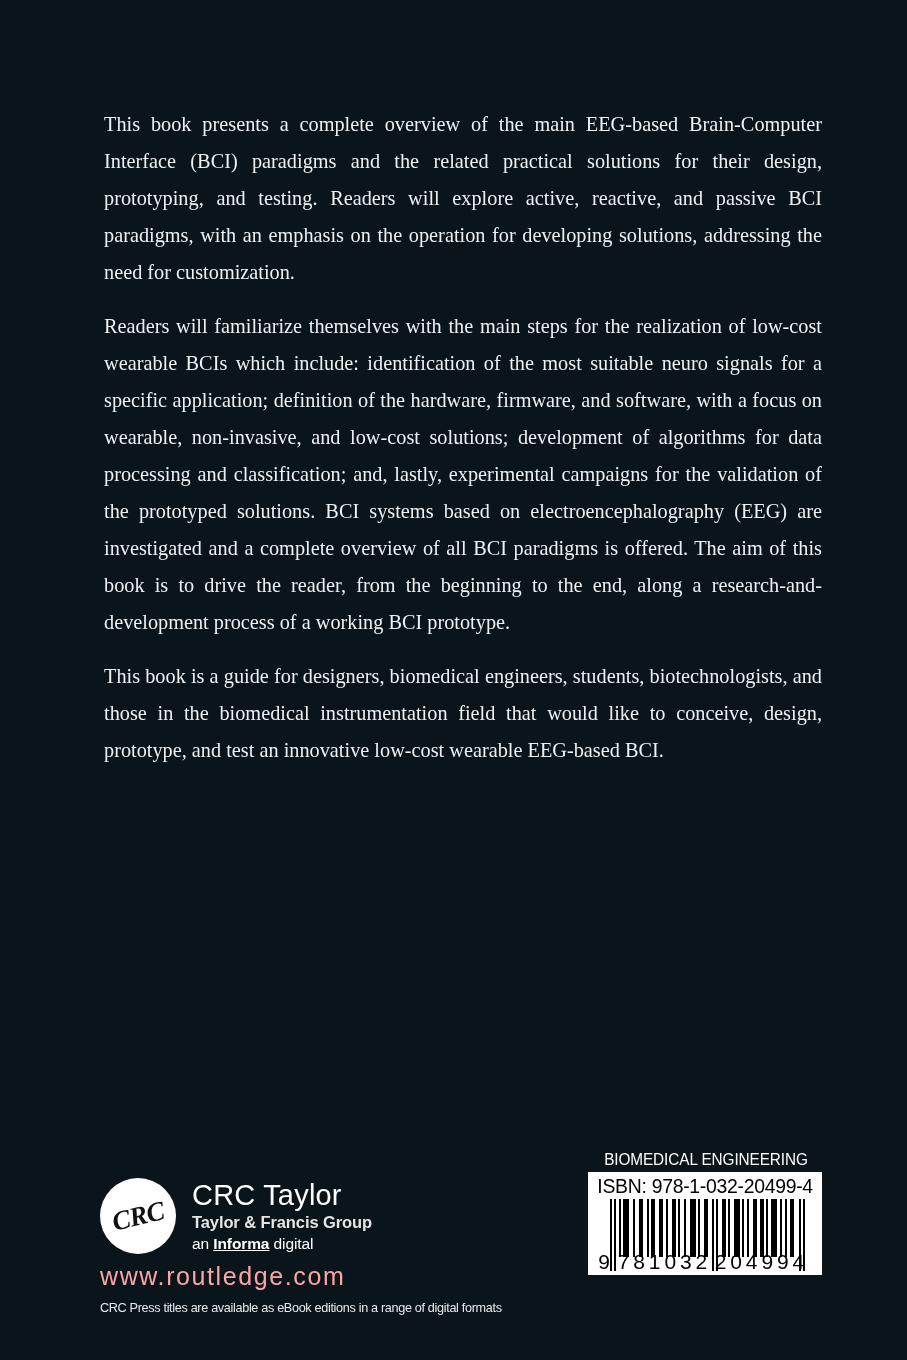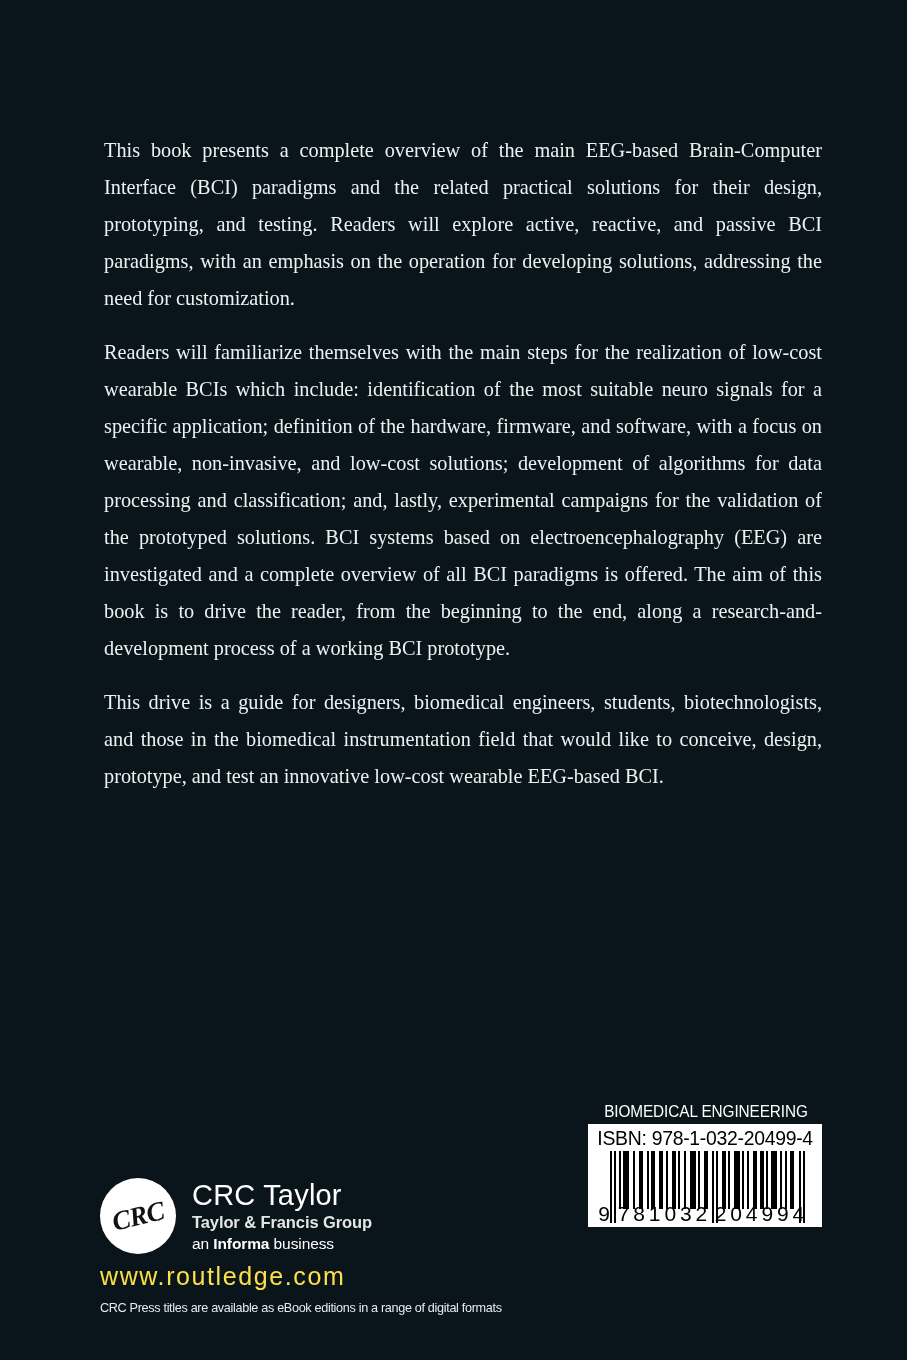--- a/index.html
+++ b/index.html
@@ -14,21 +14,21 @@
     height: 1360px;
     background: #0a151b;
     overflow: hidden;
     font-family: "Liberation Serif", serif;
   }
 
   
   .blurb {
     position: absolute;
     left: 104px;
-    top: 132px;
+    top: 106px;
     width: 718px;
   }
   .blurb p {
     margin: 0 0 17px 0;
     color: #eef1f2;
     font-family: "Liberation Serif", serif;
     font-size: 20.3px;
     line-height: 37px;
     text-align: justify;
     text-justify: inter-word;
@@ -88,46 +88,46 @@
     line-height: 22px;
     letter-spacing: -0.1px;
   }
   .pub-sub2 {
     color: #ffffff;
     font-family: "Liberation Sans", sans-serif;
     font-size: 15.5px;
     line-height: 22px;
     letter-spacing: -0.1px;
   }
-  .pub-sub2 b { font-weight: bold; }
+  .pub-sub2 b { font-weight: bold; text-decoration: underline; }
 
   .pub-url {
     margin-top: 6px;
-    color: #fde047;
+    color: #fca5a5;
     font-family: "Liberation Sans", sans-serif;
     font-size: 25px;
     letter-spacing: 1.6px;
     line-height: 30px;
   }
   .pub-note {
     margin-top: 9px;
     color: #e6eaec;
     font-family: "Liberation Sans", sans-serif;
     font-size: 13.2px;
     letter-spacing: -0.35px;
     line-height: 16px;
     transform: scaleX(0.96);
     transform-origin: left center;
   }
 
   
   .bc-wrap {
     position: absolute;
     left: 588px;
-    top: 1102px;
+    top: 1150px;
     width: 236px;
   }
   .bc-subject {
     color: #ffffff;
     font-family: "Liberation Sans", sans-serif;
     font-size: 16.5px;
     letter-spacing: -0.1px;
     text-align: center;
     transform: scaleX(0.93);
     transform-origin: center;
@@ -173,32 +173,32 @@
   .bc-d-tail { width: 8px; }
 </style>
 </head>
 <body>
 
 <div class="cover">
 
   <div class="blurb">
     <p>This book presents a complete overview of the main EEG-based Brain-Computer Interface (BCI) paradigms and the related practical solutions for their design, prototyping, and testing. Readers will explore active, reactive, and passive BCI paradigms, with an emphasis on the operation for developing solutions, addressing the need for customization.</p>
     <p>Readers will familiarize themselves with the main steps for the realization of low-cost wearable BCIs which include: identification of the most suitable neuro signals for a specific application; definition of the hardware, firmware, and software, with a focus on wearable, non-invasive, and low-cost solutions; development of algorithms for data processing and classification; and, lastly, experimental campaigns for the validation of the prototyped solutions. BCI systems based on electroencephalography (EEG) are investigated and a complete overview of all BCI paradigms is offered. The aim of this book is to drive the reader, from the beginning to the end, along a research-and-development process of a working BCI prototype.</p>
-    <p>This drive is a guide for designers, biomedical engineers, students, biotechnologists, and those in the biomedical instrumentation field that would like to conceive, design, prototype, and test an innovative low-cost wearable EEG-based BCI.</p>
+    <p>This book is a guide for designers, biomedical engineers, students, biotechnologists, and those in the biomedical instrumentation field that would like to conceive, design, prototype, and test an innovative low-cost wearable EEG-based BCI.</p>
   </div>
 
   <div class="publisher">
     <div class="pub-row">
       <div class="crc-badge">
         <span>CRC</span>
       </div>
       <div class="pub-names">
         <div class="pub-main">CRC Taylor</div>
         <div class="pub-sub">Taylor &amp; Francis Group</div>
-        <div class="pub-sub2"><span>an </span><b>Informa</b><span> business</span></div>
+        <div class="pub-sub2"><span>an </span><b>Informa</b><span> digital</span></div>
       </div>
     </div>
     <div class="pub-url">www.routledge.com</div>
     <div class="pub-note">CRC Press titles are available as eBook editions in a range of digital formats</div>
   </div>
 
   <div class="bc-wrap">
     <div class="bc-subject">BIOMEDICAL ENGINEERING</div>
     <div class="bc-box">
       <div class="bc-isbn">ISBN: 978-1-032-20499-4</div>

